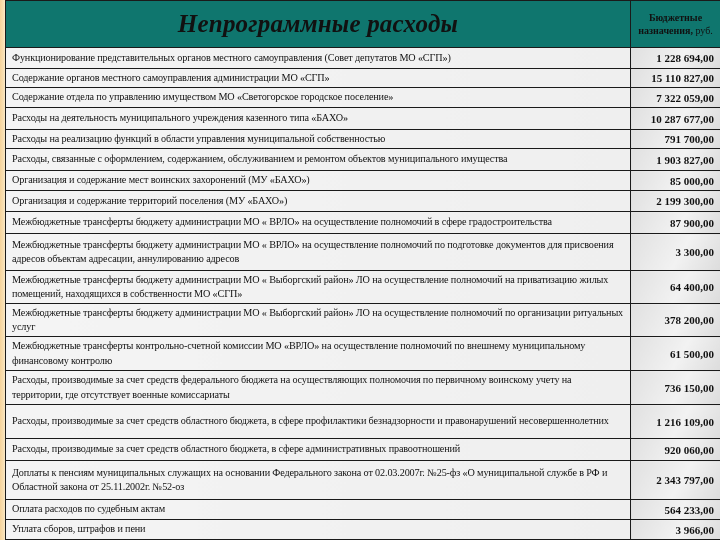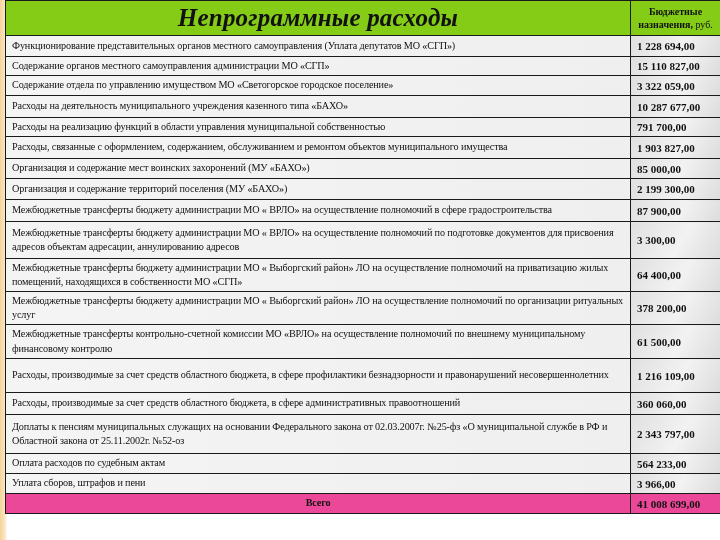--- a/index.html
+++ b/index.html
@@ -11,37 +11,37 @@
   .table-wrap {
     position:absolute; left:5px; top:0; width:715px; height:540px;
   }
   table {
     border-collapse:collapse; width:715px; table-layout:fixed;
   }
   td, th {
     border:1px solid #1a1a1a; padding:0 6px; color:#111;
   }
   .hdr th {
-    background:#84cc16; height:34px; padding:0;
+    background:#0f766e; height:34px; padding:6px;
   }
   .hdr .title {
     font-size:25px; font-style:italic; font-weight:bold; text-align:center;
     letter-spacing:0.2px;
   }
   .hdr .amt-h {
     font-size:10px; font-weight:bold; line-height:13px; text-align:center;
   }
   .hdr .amt-h .unit { font-weight:normal;margin-top:12px; }
   tbody td.desc {
     background: linear-gradient(90deg, #f4f4f4, #efefef);
     font-size:10.2px; line-height:14.5px; letter-spacing:-0.15px;
   }
   tbody td.amt {
     background: linear-gradient(120deg, #e0e0e0 0%, #f2f2f2 55%, #dcdcdc 100%);
-    font-size:11px; font-weight:bold; text-align:left;
+    font-size:11px; font-weight:bold; text-align:right;
   }
   tr.total td.desc { text-align:center; font-weight:bold; }
   tr.total td { background:#ec4899; }
 </style>
 </head>
 <body>
 
 <div class="table-wrap">
   <table>
     <colgroup>
@@ -53,30 +53,30 @@
         <th class="title">Непрограммные расходы</th>
         <th class="amt-h">
           <span>Бюджетные</span><br>
           <span>назначения,</span>
           <span class="unit">руб.</span>
         </th>
       </tr>
     </thead>
     <tbody id="rows-body">
         <tr style="height: 21px;">
-          <td class="desc">Функционирование представительных органов  местного самоуправления (Уплата депутатов МО «СГП»)</td>
+          <td class="desc">Функционирование представительных органов  местного самоуправления (Совет депутатов МО «СГП»)</td>
           <td class="amt">1 228 694,00</td>
         </tr>
         <tr style="height: 19px;">
           <td class="desc">Содержание органов местного самоуправления администрации МО «СГП»</td>
           <td class="amt">15 110 827,00</td>
         </tr>
         <tr style="height: 20px;">
           <td class="desc">Содержание отдела по управлению имуществом МО «Светогорское городское поселение»</td>
-          <td class="amt">3 322 059,00</td>
+          <td class="amt">7 322 059,00</td>
         </tr>
         <tr style="height: 22px;">
           <td class="desc">Расходы на деятельность муниципального учреждения казенного типа «БАХО»</td>
           <td class="amt">10 287 677,00</td>
         </tr>
         <tr style="height: 19px;">
           <td class="desc">Расходы на реализацию функций в области управления муниципальной собственностью</td>
           <td class="amt">791 700,00</td>
         </tr>
         <tr style="height: 22px;">
@@ -105,26 +105,30 @@
         </tr>
         <tr style="height: 33px;">
           <td class="desc">Межбюджетные трансферты бюджету администрации МО « Выборгский район» ЛО на осуществление полномочий  по организации ритуальных услуг</td>
           <td class="amt">378 200,00</td>
         </tr>
         <tr style="height: 34px;">
           <td class="desc">Межбюджетные трансферты контрольно-счетной комиссии МО «ВРЛО» на осуществление полномочий по внешнему муниципальному финансовому контролю</td>
           <td class="amt">61 500,00</td>
         </tr>
         <tr style="height: 34px;">
+          <td class="desc">Расходы, производимые за счет средств федерального бюджета на осуществляющих полномочия по первичному воинскому учету на территории, где отсутствует военные комиссариаты</td>
+          <td class="amt">736 150,00</td>
+        </tr>
+        <tr style="height: 34px;">
           <td class="desc">Расходы, производимые за счет средств областного бюджета, в сфере профилактики безнадзорности и правонарушений несовершеннолетних</td>
           <td class="amt">1 216 109,00</td>
         </tr>
         <tr style="height: 22px;">
           <td class="desc">Расходы, производимые за счет средств областного бюджета, в сфере административных правоотношений</td>
-          <td class="amt">360 060,00</td>
+          <td class="amt">920 060,00</td>
         </tr>
         <tr style="height: 39px;">
           <td class="desc">Доплаты к пенсиям муниципальных служащих на основании Федерального закона от 02.03.2007г. №25-фз «О муниципальной службе в РФ и Областной закона от 25.11.2002г. №52-оз</td>
           <td class="amt">2 343 797,00</td>
         </tr>
         <tr style="height: 20px;">
           <td class="desc">Оплата расходов по судебным актам</td>
           <td class="amt">564 233,00</td>
         </tr>
         <tr style="height: 20px;">

